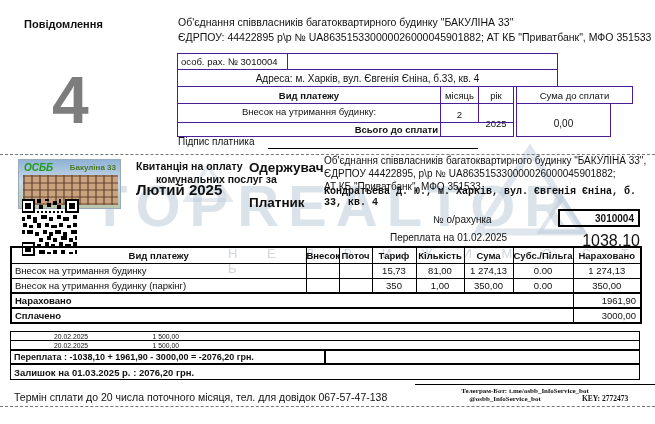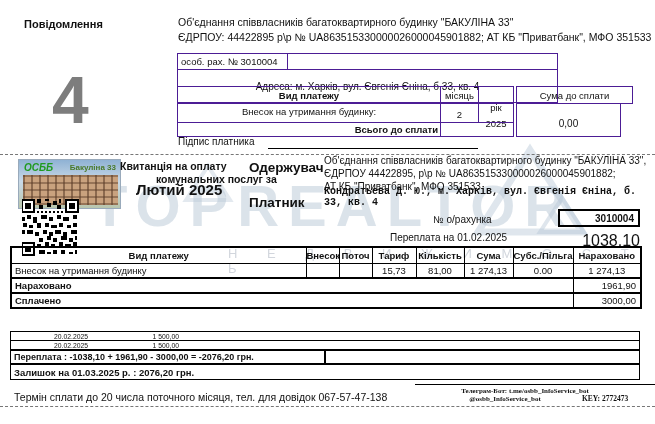--- a/index.html
+++ b/index.html
@@ -16,45 +16,45 @@
 
   .content { position:relative; z-index:10; }
 
   
   .povid { left:24px; top:18px; font-size:11px; font-weight:bold; }
   .copy-num { left:52px; top:62px; font-size:66px; font-weight:bold; color:#7d7d7d; }
   .org1 { left:178px; top:16px; font-size:10.5px; }
   .org2 { left:178px; top:31px; font-size:10.5px; }
   .cellA1 { left:177px; top:53px; width:111px; height:17px; font-size:9.5px; padding:2px 3px; }
   .cellA2 { left:287px; top:53px; width:271px; height:17px; }
-  .cellB  { left:177px; top:69px; width:381px; height:34px; font-size:10px; text-align:center; padding-top:11px; }
+  .cellB  { left:177px; top:69px; width:381px; height:18px; font-size:10px; text-align:center; padding-top:3px; }
   .cellC1 { left:177px; top:86px; width:264px; height:18px; font-size:9.5px; font-weight:bold; text-align:center; padding-top:3px; }
   .cellC2 { left:440px; top:86px; width:39px; height:18px; font-size:9.5px; text-align:center; padding-top:3px; }
-  .cellC3 { left:478px; top:86px; width:36px; height:18px; font-size:9.5px; text-align:center; padding-top:15px; }
+  .cellC3 { left:478px; top:86px; width:36px; height:18px; font-size:9.5px; text-align:center; padding-top:3px; }
   .cellC4 { left:516px; top:86px; width:117px; height:18px; font-size:9.5px; text-align:center; padding-top:3px; }
   .cellD1 { left:177px; top:103px; width:264px; height:20px; font-size:9.5px; text-align:center; padding-top:2px; }
   .cellD2 { left:440px; top:103px; width:39px; height:20px; font-size:9.5px; text-align:center; padding-top:5px; }
   .cellD3 { left:478px; top:103px; width:36px; height:20px; font-size:9.5px; text-align:center; padding-top:14px; }
-  .cellD4 { left:516px; top:103px; width:105px; height:34px; font-size:10px; text-align:center; padding-top:14px; }
+  .cellD4 { left:516px; top:103px; width:95px; height:34px; font-size:10px; text-align:center; padding-top:14px; }
   .cellE1 { left:177px; top:122px; width:264px; height:15px; font-size:9.5px; font-weight:bold; text-align:right; padding:1px 2px 0 0; }
   .cellE2 { left:440px; top:122px; width:74px; height:15px; }
   .sig-label { left:178px; top:136px; font-size:10px; }
   .sig-line { left:268px; top:148px; width:210px; border-top:1px solid #000; }
   .cutline { left:0; top:154px; width:655px; border-top:1px dashed #777; }
 
   
   .logo { left:18px; top:159px; width:103px; height:50px; border:1px solid #9ab;
           background:linear-gradient(#8fb2d4 0%, #c9d9e7 45%, #b9c6ad 100%); overflow:hidden; }
   .logo .bld { position:absolute; left:4px; bottom:3px; width:95px; height:30px; background:#c9a27e;
           background-image:repeating-linear-gradient(90deg, rgba(90,60,40,.55) 0 2px, transparent 2px 8px),
                            repeating-linear-gradient(0deg, rgba(90,60,40,.45) 0 2px, transparent 2px 7px); }
   .logo .t1 { position:absolute; left:5px; top:2px; font-size:10px; font-weight:bold; font-style:italic; color:#1f9a20; }
   .logo .t2 { position:absolute; right:4px; top:3px; font-size:8px; font-weight:bold; color:#4a7a2a; }
   .qr { left:20px; top:199px; width:60px; height:57px; }
-  .kvit1 { left:120px; top:160px; font-size:10.5px; font-weight:bold;text-align:right; }
+  .kvit1 { left:136px; top:160px; font-size:10.5px; font-weight:bold;text-align:right; }
   .kvit2 { left:136px; top:173px; font-size:10.5px; font-weight:bold;margin-left:20px; }
   .period { left:136px; top:181px; font-size:15px; font-weight:bold; }
   .recip-label { left:249px; top:160px; font-size:13.5px; font-weight:bold; }
   .payer-label { left:249px; top:195px; font-size:13.5px; font-weight:bold; }
   .r-line1 { left:324px; top:155px; font-size:10px; }
   .r-line2 { left:324px; top:168px; font-size:10px; }
   .r-line3 { left:324px; top:181px; font-size:10px; }
   .payer-info { left:324px; top:186px; font-size:10px; font-weight:bold;font-family:Liberation Mono, monospace; }
   .acc-label { left:390px; top:214px; font-size:10px;padding-left:43px; }
   .acc-box { left:558px; top:209px; width:82px; height:18px; border:2px solid #000; font-size:10px;
@@ -255,20 +255,30 @@
       <tr>
         <td class="name">Внесок на утримання будинку</td>
         <td class="num"></td>
         <td class="num"></td>
         <td class="num">15,73</td>
         <td class="num">81,00</td>
         <td class="num">1 274,13</td>
         <td class="num">0.00</td>
         <td class="num">1 274,13</td>
       </tr>
+      <tr>
+        <td class="name">Внесок на утримання будинку (паркінг)</td>
+        <td class="num"></td>
+        <td class="num"></td>
+        <td class="num">350</td>
+        <td class="num">1,00</td>
+        <td class="num">350,00</td>
+        <td class="num">0.00</td>
+        <td class="num">350,00</td>
+      </tr>
       <tr class="total">
         <td class="tlabel" colspan="7">Нараховано</td>
         <td class="tval">1961,90</td>
       </tr>
       <tr class="total">
         <td class="tlabel" colspan="7">Сплачено</td>
         <td class="tval">3000,00</td>
       </tr>
     </tbody>
       </table>

